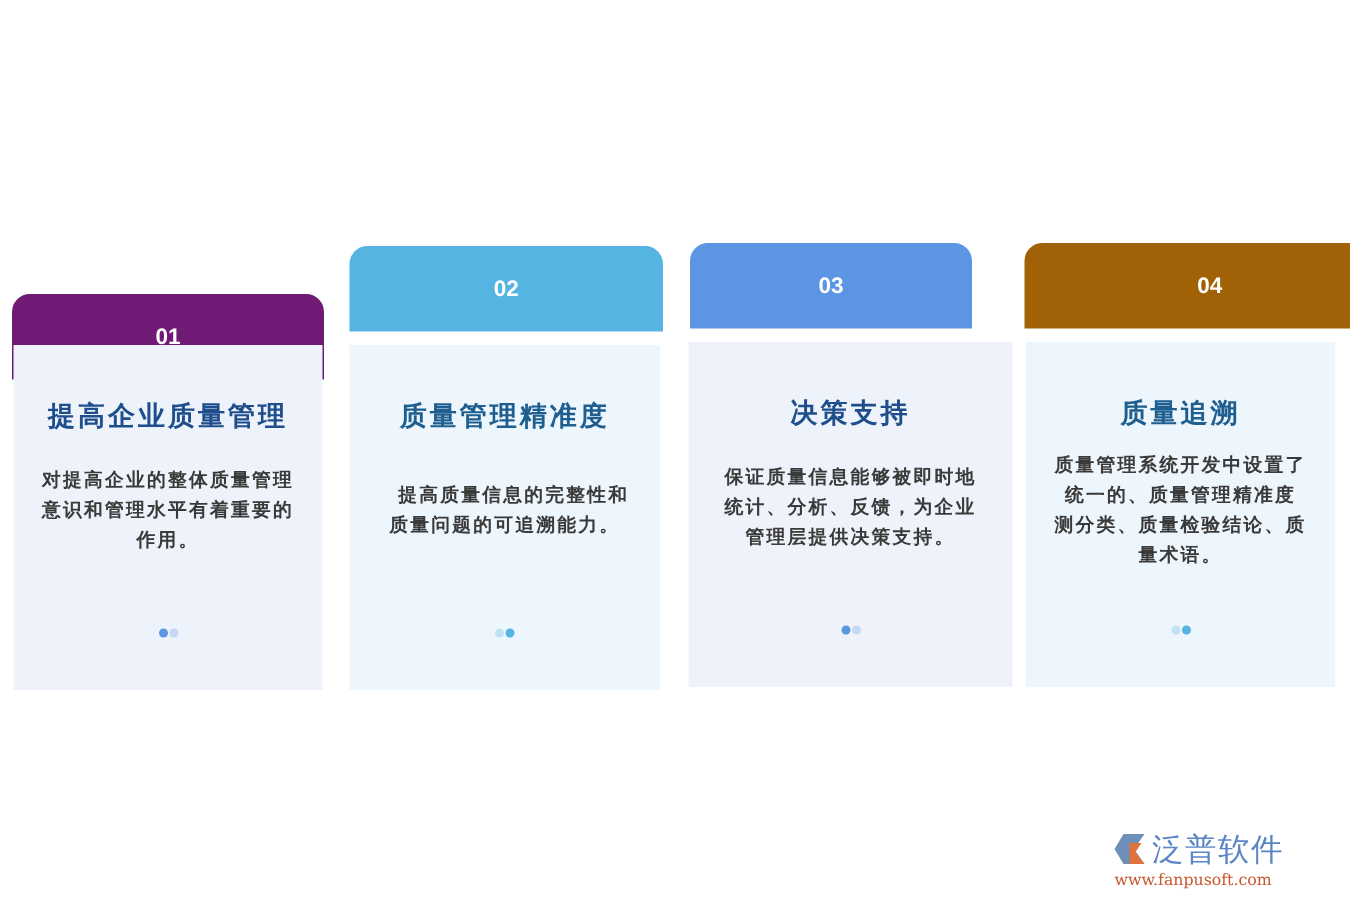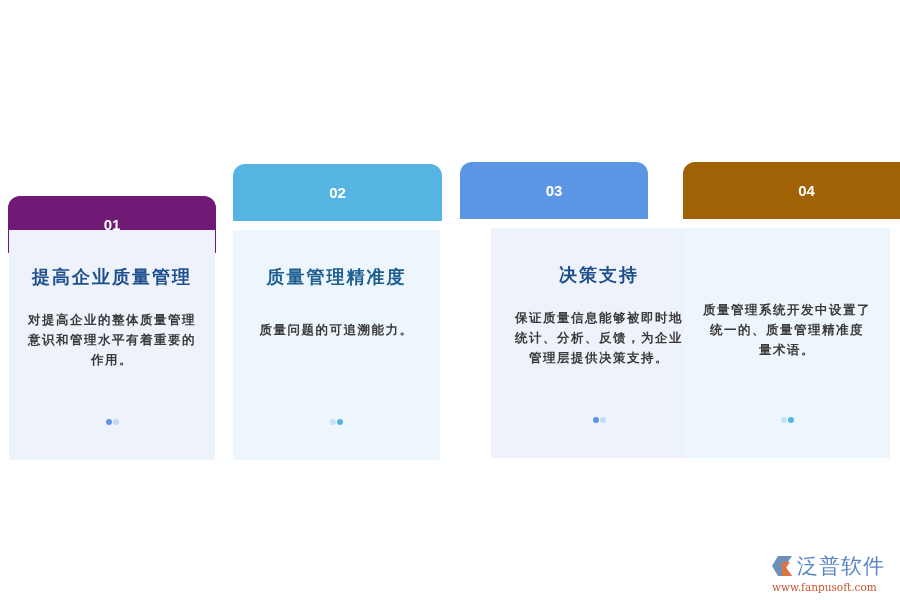--- a/index.html
+++ b/index.html
@@ -27,21 +27,21 @@
     position: absolute; left: 12px; right: 12px;
     text-align: center; font-size: 12.5px; line-height: 20px; font-weight: bold;
     color: #3a3a3a; letter-spacing: 1.5px;
   }
   .dots {
     position: absolute; left: 0; right: 0; top: 189px;
     display: flex; justify-content: center; gap: 1px;
   }
   .dot { width: 6px; height: 6px; border-radius: 50%; }
   .logo {
-    position: absolute; left: 770px; top: 552px; width: 125px; height: 45px;
+    position: absolute; left: 741px; top: 552px; width: 125px; height: 45px;
   }
   .logo-mark { position: absolute; left: 0; top: 2px; width: 26px; height: 24px; }
   .logo-name {
     position: absolute; left: 27px; top: 0; font-size: 21px; color: #5b86c5;
     letter-spacing: 1px; white-space: nowrap;
   }
   .logo-url {
     position: absolute; left: 2px; top: 29px; font-size: 10.5px; color: #c8552e;
     font-family: "DejaVu Serif", "Liberation Serif", serif; white-space: nowrap;
   }
@@ -67,55 +67,58 @@
   </div>
 </div>
 
 <div>
   <div class="card-header" style="left:233px; top:164px; width:209px; background:#56b4e2;">
     <span>02</span>
   </div>
   <div class="card-body" style="left:233px; top:230px; width:207px; background:#eef6fd;">
     <div class="card-title" style="top:35px; color:#1e5f8f;">质量管理精准度</div>
     <div class="card-text" style="top:90px;">
+      <div style="padding-left:12px;">提高质量信息的完整性和</div>
       <div>质量问题的可追溯能力。</div>
     </div>
     <div class="dots">
       <span class="dot" style="background:#bfe2f5;"></span>
       <span class="dot" style="background:#56b4e2;"></span>
     </div>
   </div>
 </div>
 
 <div>
   <div class="card-header" style="left:460px; top:162px; width:188px; background:#5b95e3;">
     <span>03</span>
   </div>
-  <div class="card-body" style="left:459px; top:228px; width:216px; background:#eef3fb;margin-left:32px;">
+  <div class="card-body" style="left:459px; top:228px; width:216px; background:#eef3fb;">
     <div class="card-title" style="top:35px; color:#1f4e8c;">决策支持</div>
     <div class="card-text" style="top:80px;">
       <div>保证质量信息能够被即时地</div>
       <div>统计、分析、反馈，为企业</div>
       <div>管理层提供决策支持。</div>
     </div>
     <div class="dots">
       <span class="dot" style="background:#5b95e3;"></span>
       <span class="dot" style="background:#c5d9f4;"></span>
     </div>
   </div>
 </div>
 
 <div>
   <div class="card-header" style="left:683px; top:162px; width:247px; background:#a16207;">
     <span>04</span>
   </div>
   <div class="card-body" style="left:684px; top:228px; width:206px; background:#eef6fd;">
+    <div class="card-title" style="top:35px; color:#1e5f8f;">质量追溯</div>
     <div class="card-text" style="top:72px;">
       <div>质量管理系统开发中设置了</div>
       <div>统一的、质量管理精准度</div>
+      <div>测分类、质量检验结论、质</div>
       <div>量术语。</div>
     </div>
     <div class="dots">
       <span class="dot" style="background:#bfe2f5;"></span>
       <span class="dot" style="background:#56b4e2;"></span>
     </div>
   </div>
 </div>
 
 <div class="logo">

